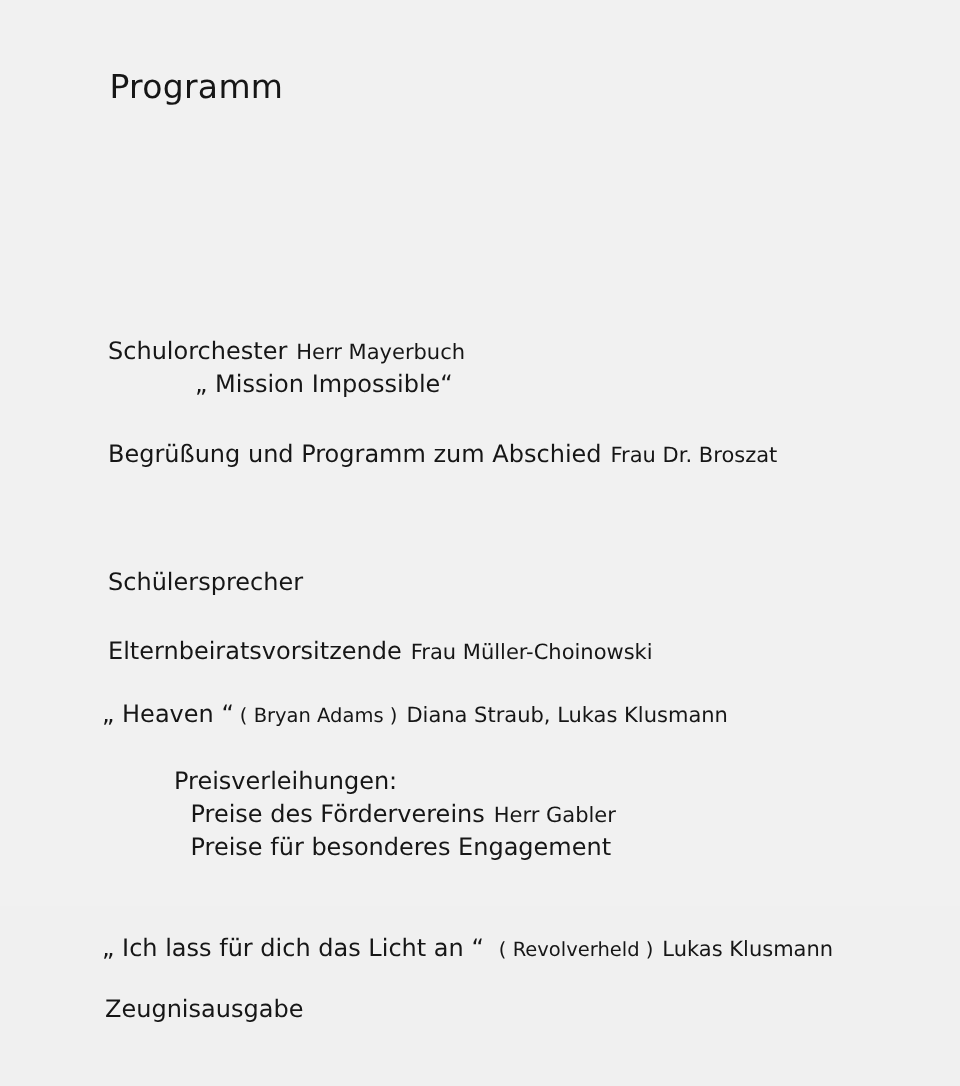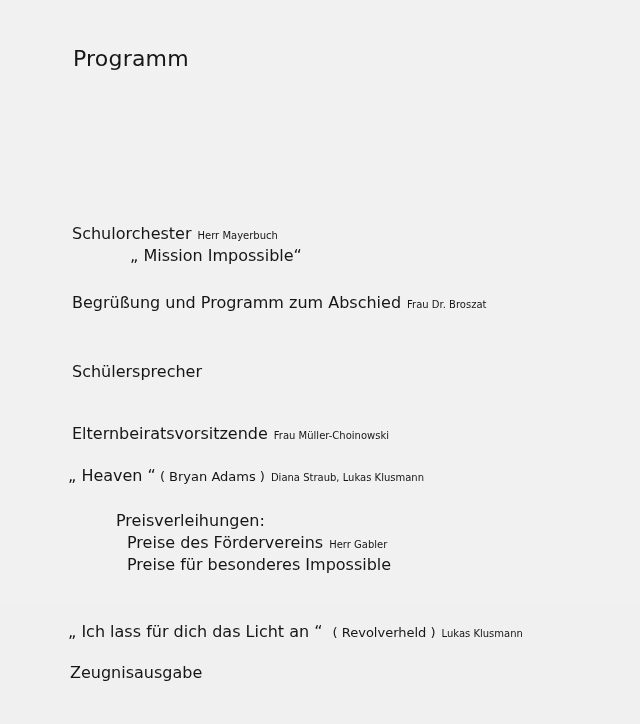--- a/index.html
+++ b/index.html
@@ -29,21 +29,21 @@
       letter-spacing: 0.2px;
     }
     .line {
       position: absolute;
       white-space: nowrap;
     }
     .main {
       font-size: 16px;
     }
     .small {
-      font-size: 10px;
+      font-size: 14px;
       margin-left: 6px;
     }
     .paren {
       font-size: 13px;
       margin-left: 4px;
     }
   </style>
 </head>
 <body>
 
@@ -54,40 +54,40 @@
   <div class="line" style="left:72px; top:224px;">
     <span class="main">Schulorchester</span><span class="small">Herr Mayerbuch</span>
   </div>
   <div class="line main" style="left:130px; top:246px;">„ Mission Impossible“</div>
 
   <div class="line" style="left:72px; top:293px;">
     <span class="main">Begrüßung und Programm zum Abschied</span><span class="small">Frau Dr. Broszat</span>
   </div>
 
 
-  <div class="line" style="left:72px; top:362px;">
+  <div class="line" style="left:72px; top:378px;">
     <span class="main">Schülersprecher</span>
   </div>
 
   <div class="line" style="left:72px; top:424px;">
     <span class="main">Elternbeiratsvorsitzende</span><span class="small">Frau Müller-Choinowski</span>
   </div>
 
   <div class="line" style="left:68px; top:466px;">
     <span class="main">„ Heaven “</span><span class="paren">( Bryan Adams )</span><span class="small">Diana Straub, Lukas Klusmann</span>
   </div>
 
   <div class="line" style="left:70px; top:511px;margin-left:46px;">
     <span class="main">Preisverleihungen:</span>
   </div>
   <div class="line" style="left:127px; top:533px;">
     <span class="main">Preise des Fördervereins</span><span class="small">Herr Gabler</span>
   </div>
   <div class="line" style="left:127px; top:555px;">
-    <span class="main">Preise für besonderes Impossible</span>
+    <span class="main">Preise für besonderes Engagement</span>
   </div>
 
   <div class="line" style="left:68px; top:622px;">
     <span class="main">„ Ich lass für dich das Licht an “</span><span class="paren" style="margin-left:10px;">( Revolverheld )</span><span class="small">Lukas Klusmann</span>
   </div>
 
   <div class="line" style="left:70px; top:663px;">
     <span class="main">Zeugnisausgabe</span>
   </div>
 

